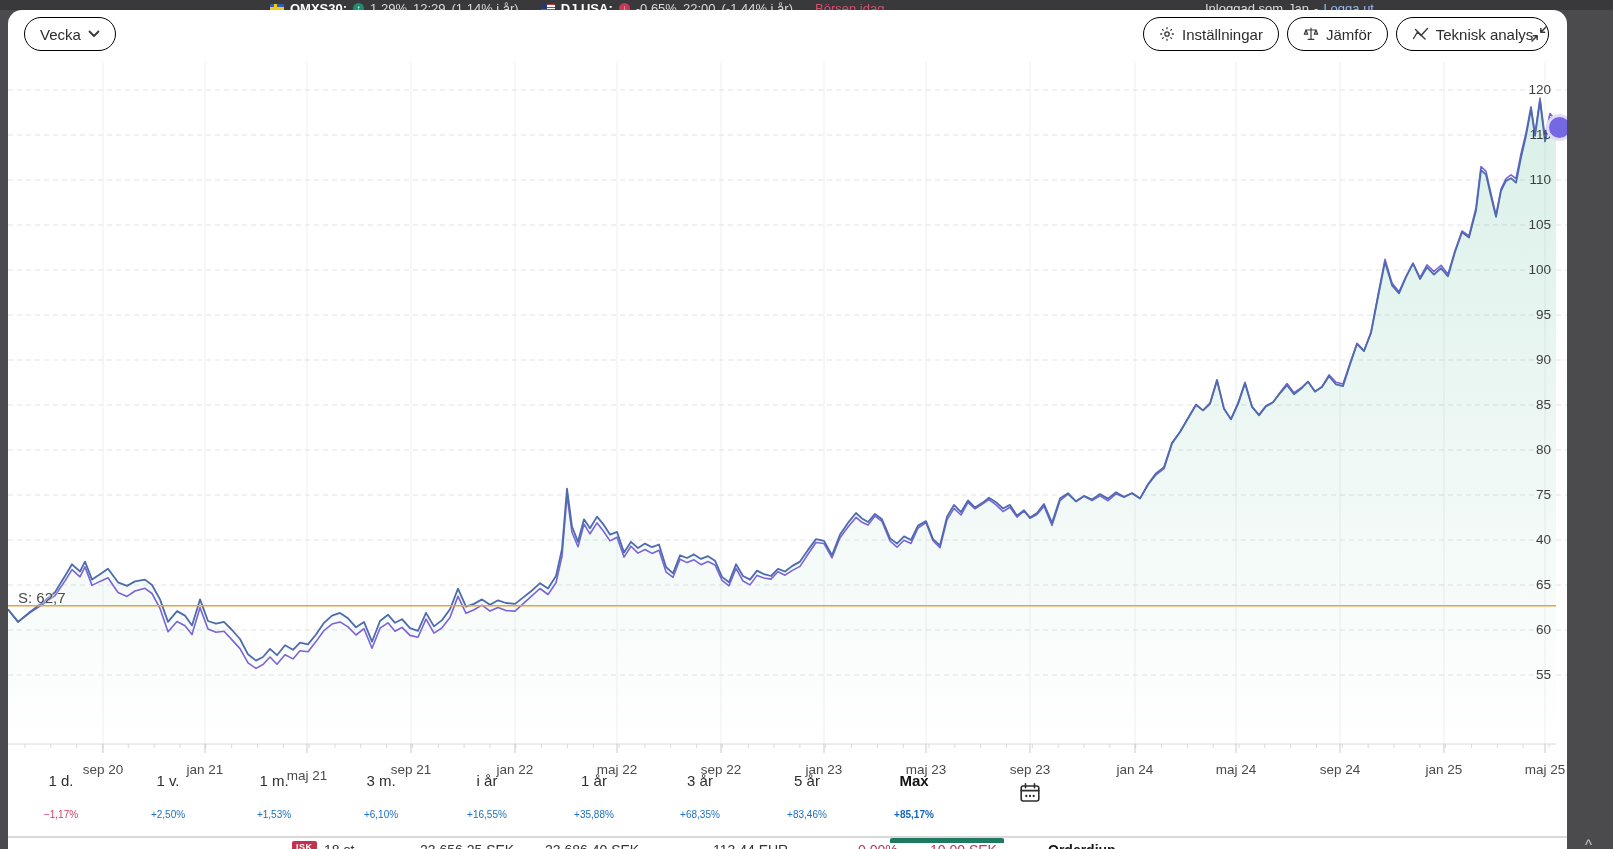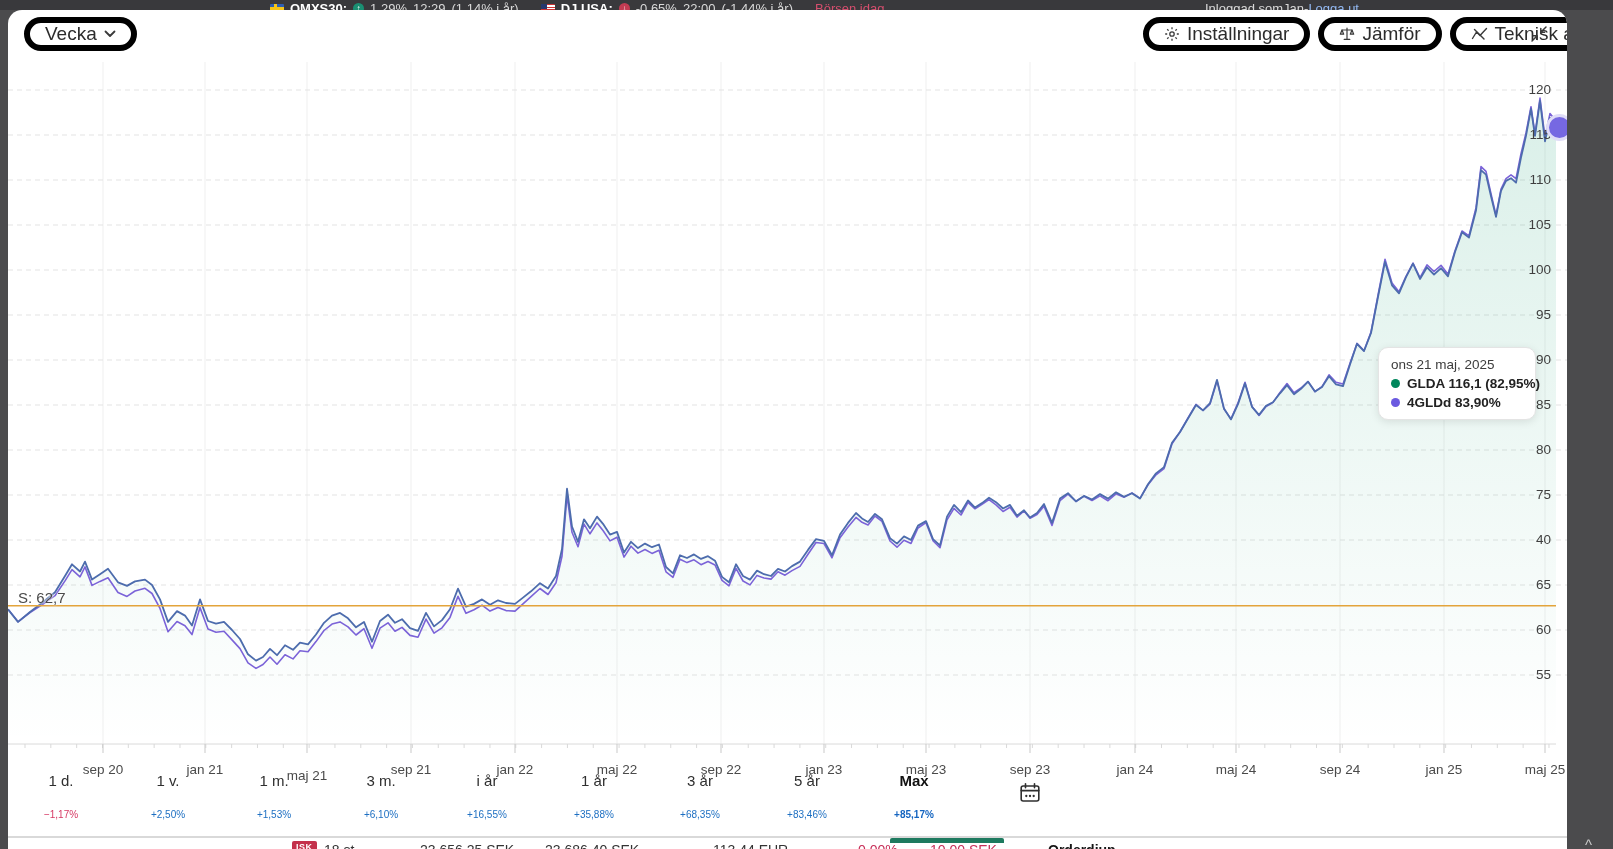--- a/index.html
+++ b/index.html
@@ -5,40 +5,40 @@
   html,body{margin:0;padding:0;}
   body{
     width:1613px;height:849px;overflow:hidden;position:relative;
     background:#4b4b4d;
     font-family:"Liberation Sans",sans-serif;
     -webkit-font-smoothing:antialiased;
   }
   
   .topbar{position:absolute;left:0;top:0;width:1613px;height:10px;background:#39393c;overflow:hidden;z-index:5;}
   .topbar-left{position:absolute;left:270px;top:1px;display:flex;align-items:center;gap:6px;font-size:13px;color:#d9d9d9;white-space:nowrap;}
-  .topbar-right{position:absolute;left:1205px;top:1px;display:flex;align-items:flex-start;font-size:13px;color:#d9d9d9;white-space:nowrap;}
+  .topbar-right{position:absolute;left:1205px;top:1px;display:flex;align-items:flex-start;gap:5px;font-size:13px;color:#d9d9d9;white-space:nowrap;}
   .tk-label{font-weight:bold;color:#fff;}
   .flag{display:inline-block;width:14px;height:9px;border-radius:1px;position:relative;flex:0 0 auto;}
   .flag-se{background:#2f5fb3;}
   .flag-se:before{content:"";position:absolute;left:4px;top:0;width:2.5px;height:9px;background:#f5c518;}
   .flag-se:after{content:"";position:absolute;left:0;top:3.2px;width:14px;height:2.5px;background:#f5c518;}
   .flag-us{background:repeating-linear-gradient(#c33 0 1.3px,#fff 1.3px 2.6px);}
   .flag-us:before{content:"";position:absolute;left:0;top:0;width:6px;height:4.5px;background:#26386e;}
   .chg-ico{display:inline-flex;align-items:center;justify-content:center;width:11px;height:11px;border-radius:50%;font-size:8px;color:#fff;flex:0 0 auto;}
   .chg-up{background:#1a8f72;}
   .chg-dn{background:#c23b52;}
   .link-red{color:#d44f6e;}
   .link-blue{color:#93b9f2;}
   
   .panel{position:absolute;left:8px;top:10px;width:1559px;height:826px;background:#ffffff;
     border-radius:14px 14px 0 0;overflow:hidden;z-index:2;}
   .panel-divider{position:absolute;left:8px;top:836px;width:1559px;height:2px;background:#d9d9d9;z-index:2;}
   
   .pill{position:absolute;display:inline-flex;align-items:center;gap:7px;height:34px;padding:0 15px;
-    border:6px solid #000000;border-radius:18px;background:#fff;font-size:19px;color:#2c2c2c;cursor:pointer;box-sizing:border-box;white-space:nowrap;}
+    border:1px solid #000000;border-radius:18px;background:#fff;font-size:15px;color:#2c2c2c;cursor:pointer;box-sizing:border-box;white-space:nowrap;}
   .toolbar-right{position:absolute;left:1135px;top:7px;display:flex;gap:8px;}
   .toolbar-right .pill{position:static;}
   .icon-svg{display:inline-block;vertical-align:middle;}
   .collapse-btn{position:absolute;left:1518px;top:11px;width:26px;height:26px;display:flex;align-items:center;justify-content:center;cursor:pointer;}
   
   .ylabel{position:absolute;width:50px;text-align:right;font-size:13.5px;color:#3f3f3f;line-height:16px;}
   .ylabels{position:absolute;left:1501px;top:0;width:50px;height:745px;}
   .xlabel{position:absolute;top:752px;width:70px;margin-left:-35px;text-align:center;font-size:13.5px;color:#4a4a4a;}
   .baseline-label{position:absolute;left:10px;font-size:15px;color:#4a4a4a;
     text-shadow:0 0 3px #fff,0 0 3px #fff;}
@@ -295,31 +295,20 @@
       <div class="xlabel" style="left: 1022px;">sep 23</div>
       <div class="xlabel" style="left: 1127px;">jan 24</div>
       <div class="xlabel" style="left: 1228px;">maj 24</div>
       <div class="xlabel" style="left: 1332px;">sep 24</div>
       <div class="xlabel" style="left: 1436px;">jan 25</div>
       <div class="xlabel" style="left: 1537px;">maj 25</div>
     </div>
 
   <div class="baseline-label" id="baseline-label" style="top: 578.7px;">S: 62,7</div>
 
-  <div class="tooltip">
-    <div>ons 21 maj, 2025</div>
-    <div class="tt-row">
-      <span class="tt-dot" id="tt-dot1" style="background: rgb(0, 135, 92);"></span>
-      <span id="tt-text1">GLDA 116,1 (82,95%)</span>
-    </div>
-    <div class="tt-row">
-      <span class="tt-dot" id="tt-dot2" style="background: rgb(107, 90, 224);"></span>
-      <span id="tt-text2">4GLDd 83,90%</span>
-    </div>
-  </div>
 
   <div class="price-badge"></div>
 
   <div id="ranges">
       <div class="range-btn" style="left: 4px;">
         <div class="range-label">1 d.</div>
         <div class="range-pct pct-neg">−1,17%</div>
       </div>
       <div class="range-btn" style="left: 111px;">
         <div class="range-label">1 v.</div>

